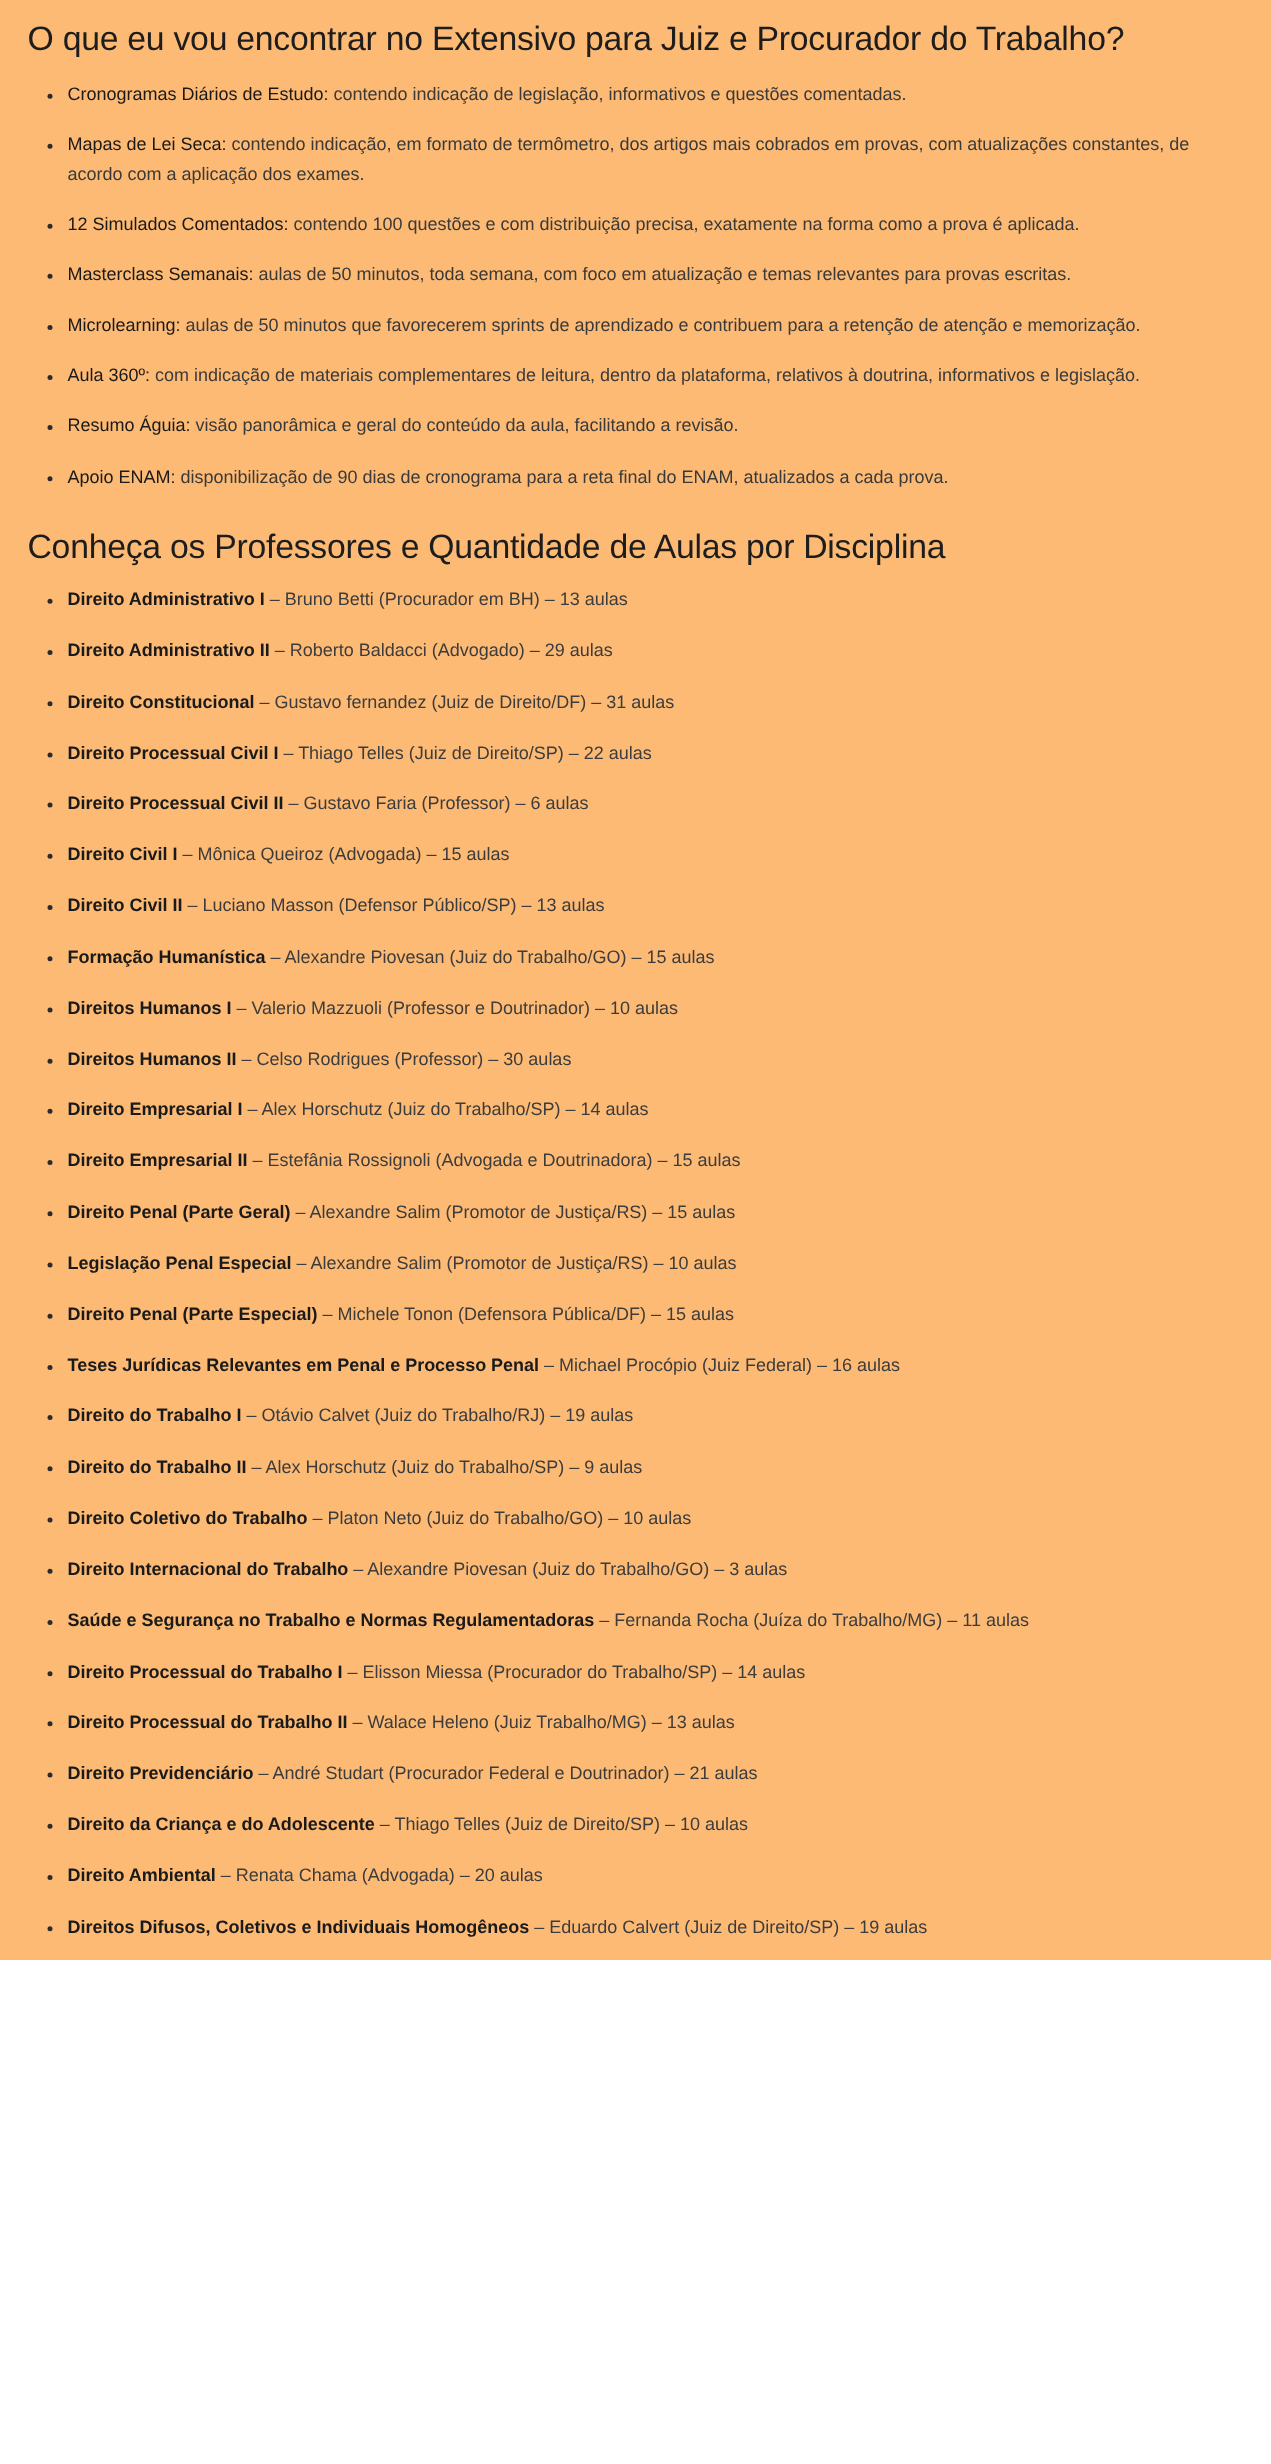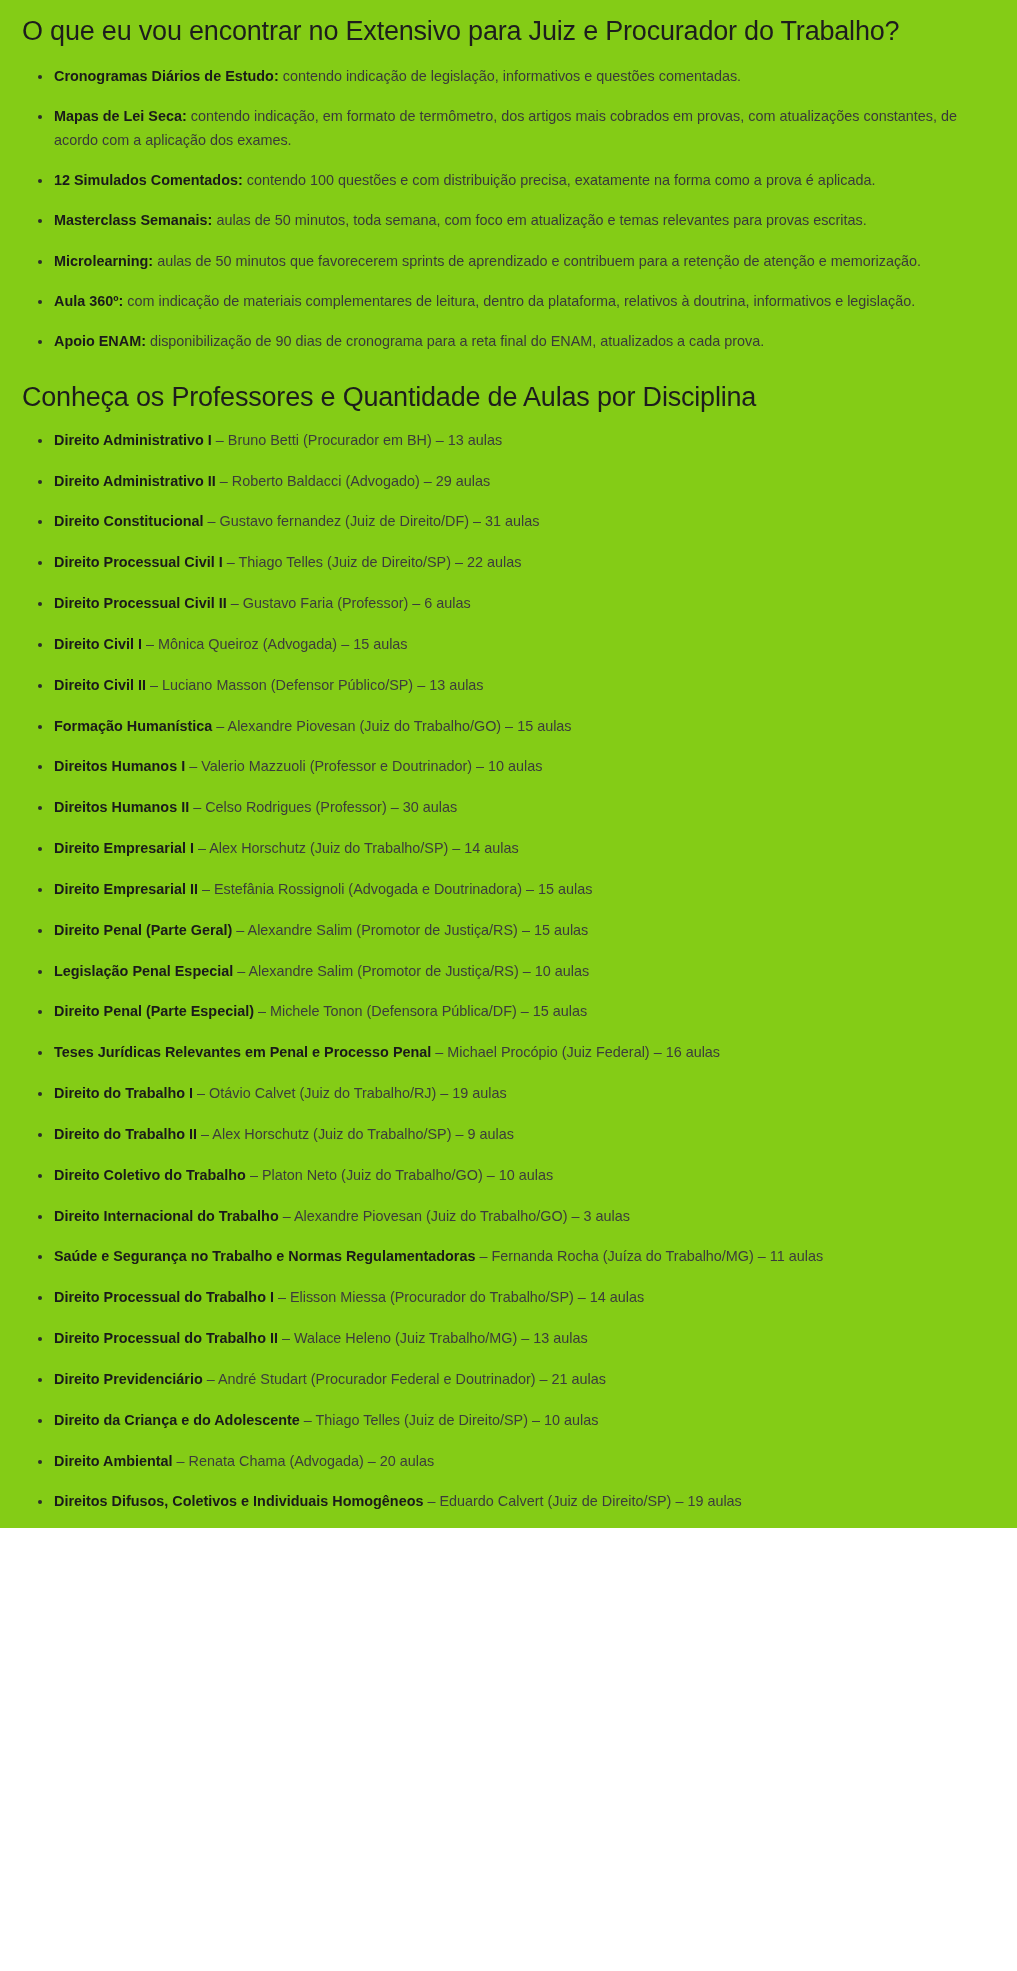--- a/index.html
+++ b/index.html
@@ -10,21 +10,21 @@
   body {
     width: 1017px;
     font-family: "Liberation Sans", sans-serif;
     color: #1a1a1a;
     -webkit-font-smoothing: antialiased;
   }
   .page {
     width: 1017px;
     box-sizing: border-box;
     padding: 14px 22px 10px 22px;
-    background: #84cc16;
+    background: #fdba74;
   }
   h1.section-title {
     font-size: 27px;
     font-weight: 400;
     line-height: 1.30;
     letter-spacing: -0.2px;
     color: #1d1d1d;
     margin: 0 0 16px 0;
     padding: 0;
   }
@@ -60,21 +60,21 @@
     content: "";
     position: absolute;
     left: 16px;
     top: 10px;
     width: 4px;
     height: 4px;
     border-radius: 50%;
     background: #2b2b2b;
   }
   .lbl {
-    font-weight: 700;
+    font-weight: 400;
     color: #1a1a1a;
   }
   .txt {
     font-weight: 400;
     color: #3a3a3a;
   }
   .teachers .lbl { font-weight: 700; }
   .teachers .txt { color: #3c3c3c; text-align: center; }
 </style>
 </head>
@@ -84,20 +84,21 @@
 
   <section>
     <h1 class="section-title">O que eu vou encontrar no Extensivo para Juiz e Procurador do Trabalho?</h1>
     <ul class="bullets features">
         <li><span class="lbl">Cronogramas Diários de Estudo:</span><span class="txt"> contendo indicação de legislação, informativos e questões comentadas.</span></li>
         <li><span class="lbl">Mapas de Lei Seca:</span><span class="txt"> contendo indicação, em formato de termômetro, dos artigos mais cobrados em provas, com atualizações constantes, de acordo com a aplicação dos exames.</span></li>
         <li><span class="lbl">12 Simulados Comentados:</span><span class="txt"> contendo 100 questões e com distribuição precisa, exatamente na forma como a prova é aplicada.</span></li>
         <li><span class="lbl">Masterclass Semanais:</span><span class="txt"> aulas de 50 minutos, toda semana, com foco em atualização e temas relevantes para provas escritas.</span></li>
         <li><span class="lbl">Microlearning:</span><span class="txt"> aulas de 50 minutos que favorecerem sprints de aprendizado e contribuem para a retenção de atenção e memorização.</span></li>
         <li><span class="lbl">Aula 360º:</span><span class="txt"> com indicação de materiais complementares de leitura, dentro da plataforma, relativos à doutrina, informativos e legislação.</span></li>
+        <li><span class="lbl">Resumo Águia:</span><span class="txt"> visão panorâmica e geral do conteúdo da aula, facilitando a revisão.</span></li>
         <li><span class="lbl">Apoio ENAM:</span><span class="txt"> disponibilização de 90 dias de cronograma para a reta final do ENAM, atualizados a cada prova.</span></li>
       </ul>
   </section>
 
   <section>
     <h1 class="section-title second">Conheça os Professores e Quantidade de Aulas por Disciplina</h1>
     <ul class="bullets teachers">
         <li><span class="lbl">Direito Administrativo I</span><span class="txt"> – Bruno Betti (Procurador em BH) – 13 aulas</span></li>
         <li><span class="lbl">Direito Administrativo II</span><span class="txt"> – Roberto Baldacci (Advogado) – 29 aulas</span></li>
         <li><span class="lbl">Direito Constitucional</span><span class="txt"> – Gustavo fernandez (Juiz de Direito/DF) – 31 aulas</span></li>

